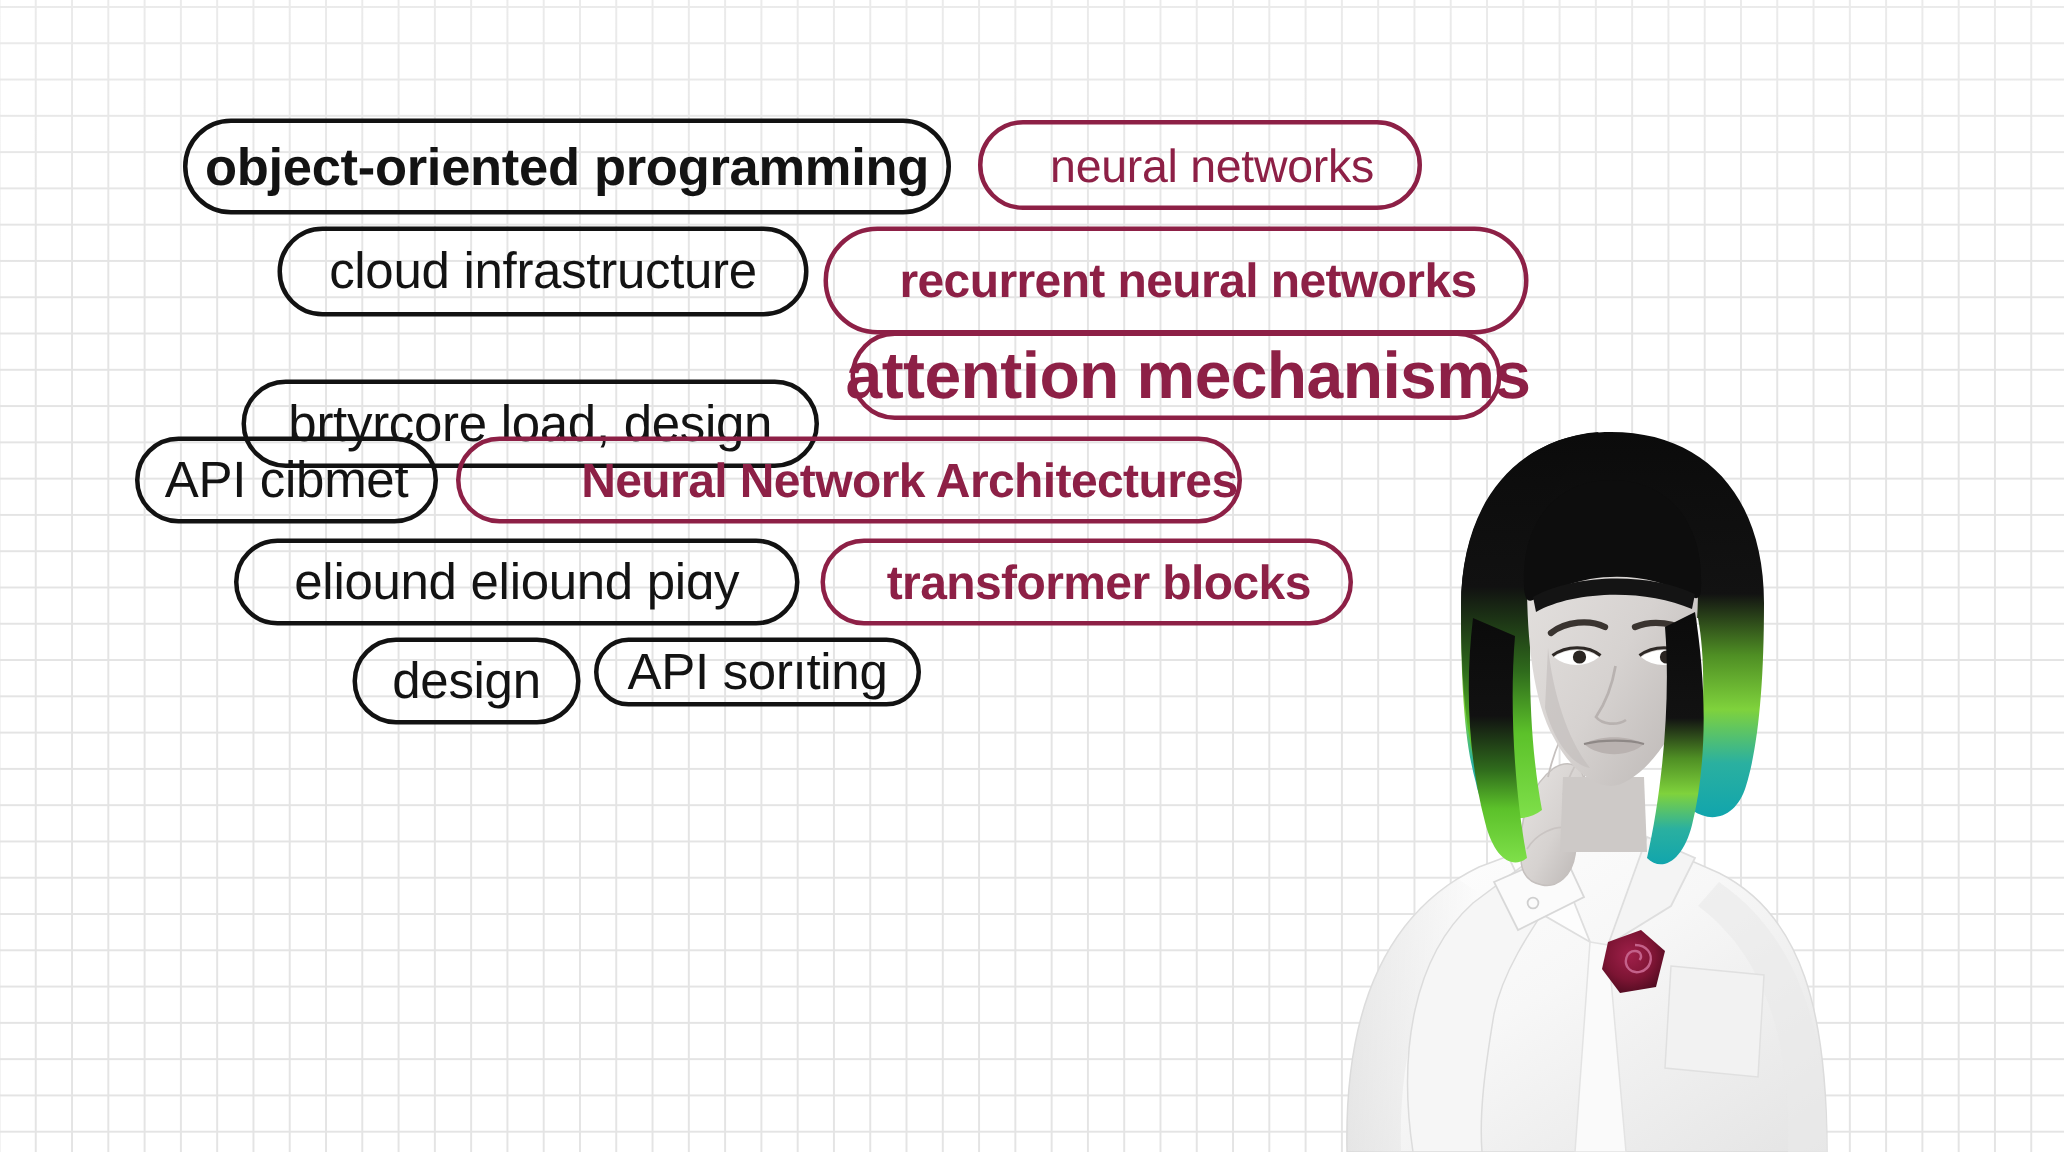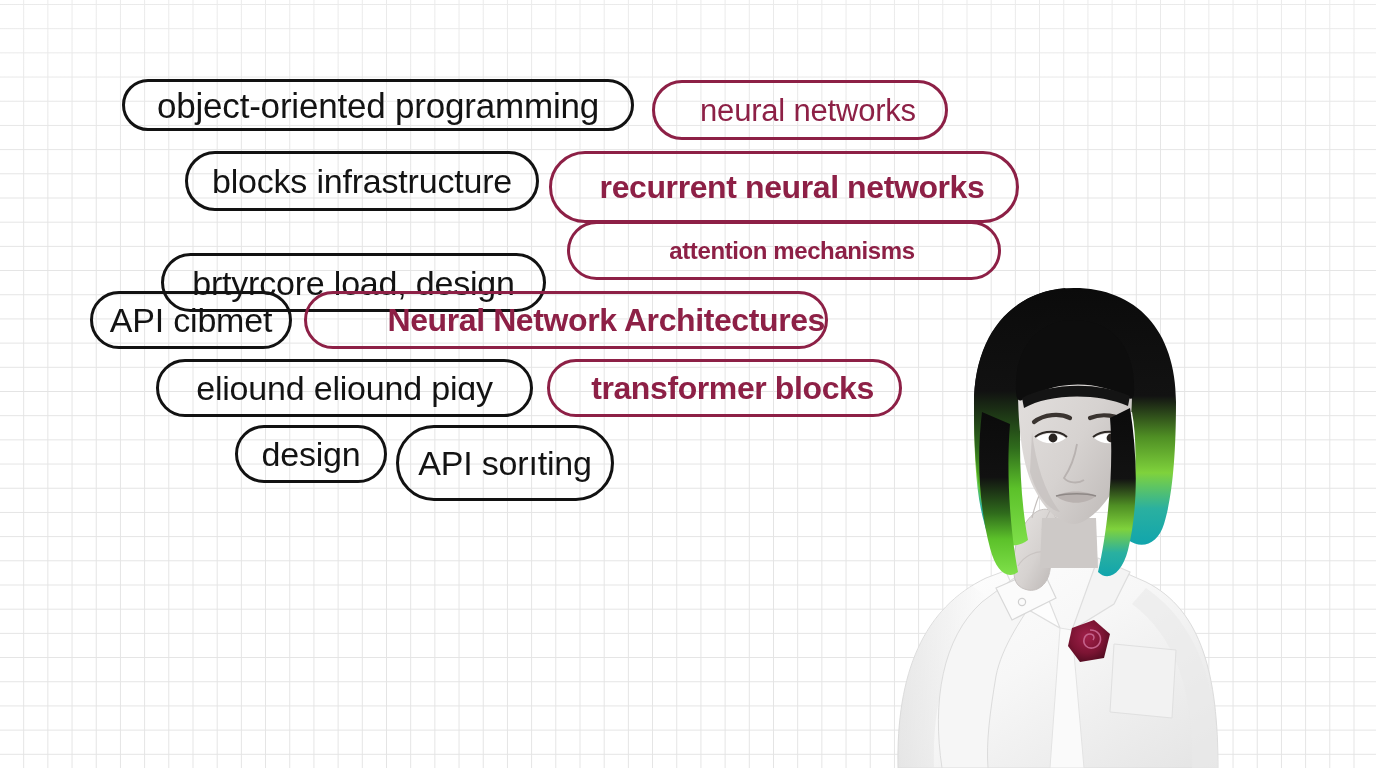--- a/index.html
+++ b/index.html
@@ -71,54 +71,54 @@
 </style>
 </head>
 <body>
 
 <div id="stage">
 
   <div id="grid"></div>
   <div id="grid-fade"></div>
 
   <div id="tag-layer">
-      <div class="tag dark" style="left: 122px; top: 79px; width: 512px; height: 52px; font-size: 35px;">
+      <div class="tag dark" style="left: 122px; top: 79px; width: 512px; height: 64px; font-size: 35px; font-weight: bold;">
         <span>object-oriented programming</span>
       </div>
       <div class="tag accent" style="left: 652px; top: 80px; width: 296px; height: 60px; font-size: 31px;">
         <span>neural networks</span>
       </div>
       <div class="tag dark" style="left: 185px; top: 151px; width: 354px; height: 60px; font-size: 34px;">
-        <span>blocks infrastructure</span>
+        <span>cloud infrastructure</span>
       </div>
       <div class="tag accent bold" style="left: 549px; top: 151px; width: 470px; height: 72px; font-size: 32px;">
         <span>recurrent neural networks</span>
       </div>
       <div class="tag dark" style="left: 161px; top: 221px; width: 385px; height: 59px; font-size: 34px; margin-top: 32px;">
         <span>brtyrcore load, design</span>
       </div>
-      <div class="tag accent bold" style="left: 567px; top: 221px; width: 434px; height: 59px; font-size: 24px;">
+      <div class="tag accent bold" style="left: 567px; top: 221px; width: 434px; height: 59px; font-size: 44px;">
         <span>attention mechanisms</span>
       </div>
       <div class="tag dark" style="left: 90px; top: 291px; width: 202px; height: 58px; font-size: 34px;">
         <span>API cibmet</span>
       </div>
       <div class="tag accent bold" style="left: 304px; top: 291px; width: 524px; height: 58px; font-size: 32px; justify-content: flex-end;">
         <span>Neural Network Architectures</span>
       </div>
       <div class="tag dark" style="left: 156px; top: 359px; width: 377px; height: 58px; font-size: 34px;">
         <span>eliound eliound piɑy</span>
       </div>
       <div class="tag accent bold" style="left: 547px; top: 359px; width: 355px; height: 58px; font-size: 32px;">
         <span>transformer blocks</span>
       </div>
       <div class="tag dark" style="left: 235px; top: 425px; width: 152px; height: 58px; font-size: 34px;">
         <span>design</span>
       </div>
-      <div class="tag dark" style="left: 396px; top: 425px; width: 218px; height: 76px; font-size: 34px;">
+      <div class="tag dark" style="left: 396px; top: 425px; width: 218px; height: 46px; font-size: 34px;">
         <span>API sorıting</span>
       </div>
     </div>
 
   <div id="portrait">
     <svg viewBox="0 0 400 496" xmlns="http://www.w3.org/2000/svg" aria-hidden="true">
       <defs>
         <linearGradient id="hairL" x1="0" y1="0" x2="0" y2="1">
           <stop offset="0%" stop-color="#0b0b0b"></stop>
           <stop offset="40%" stop-color="#111111"></stop>

